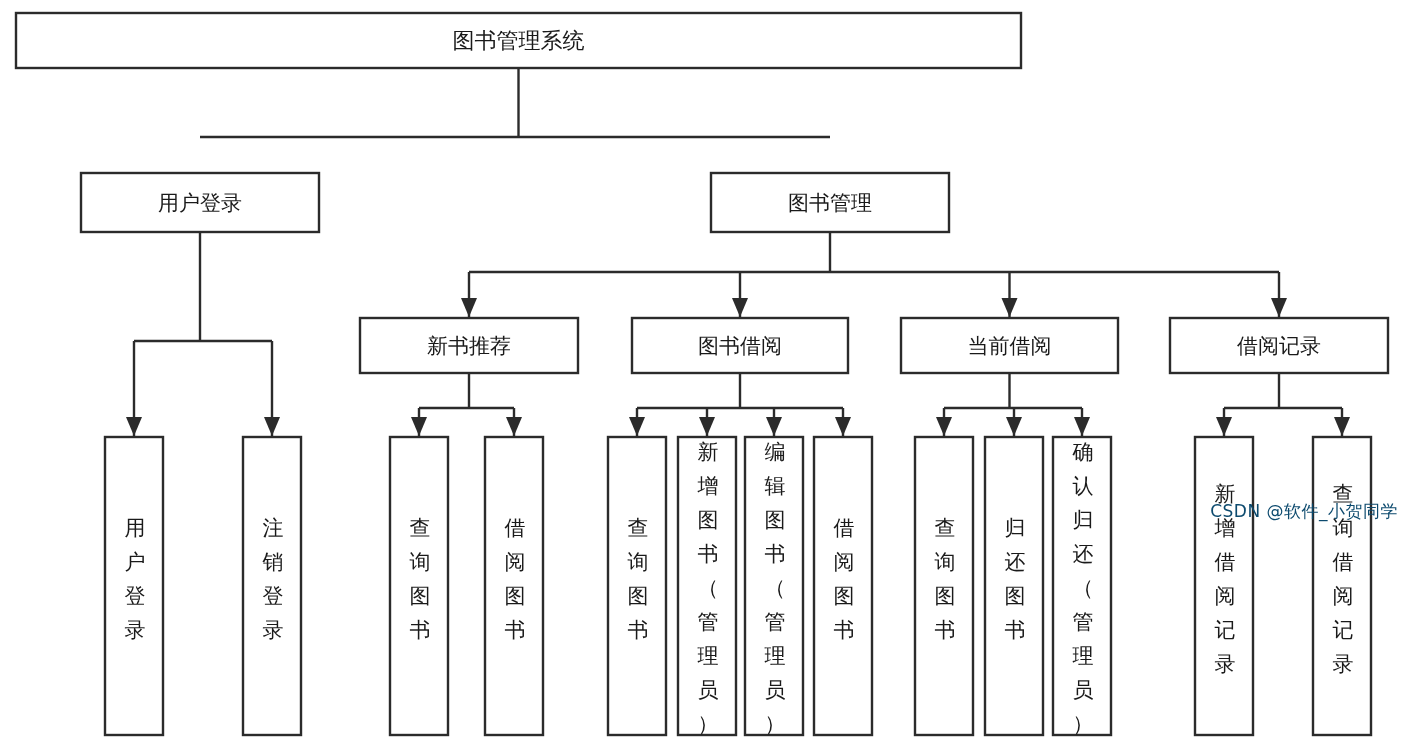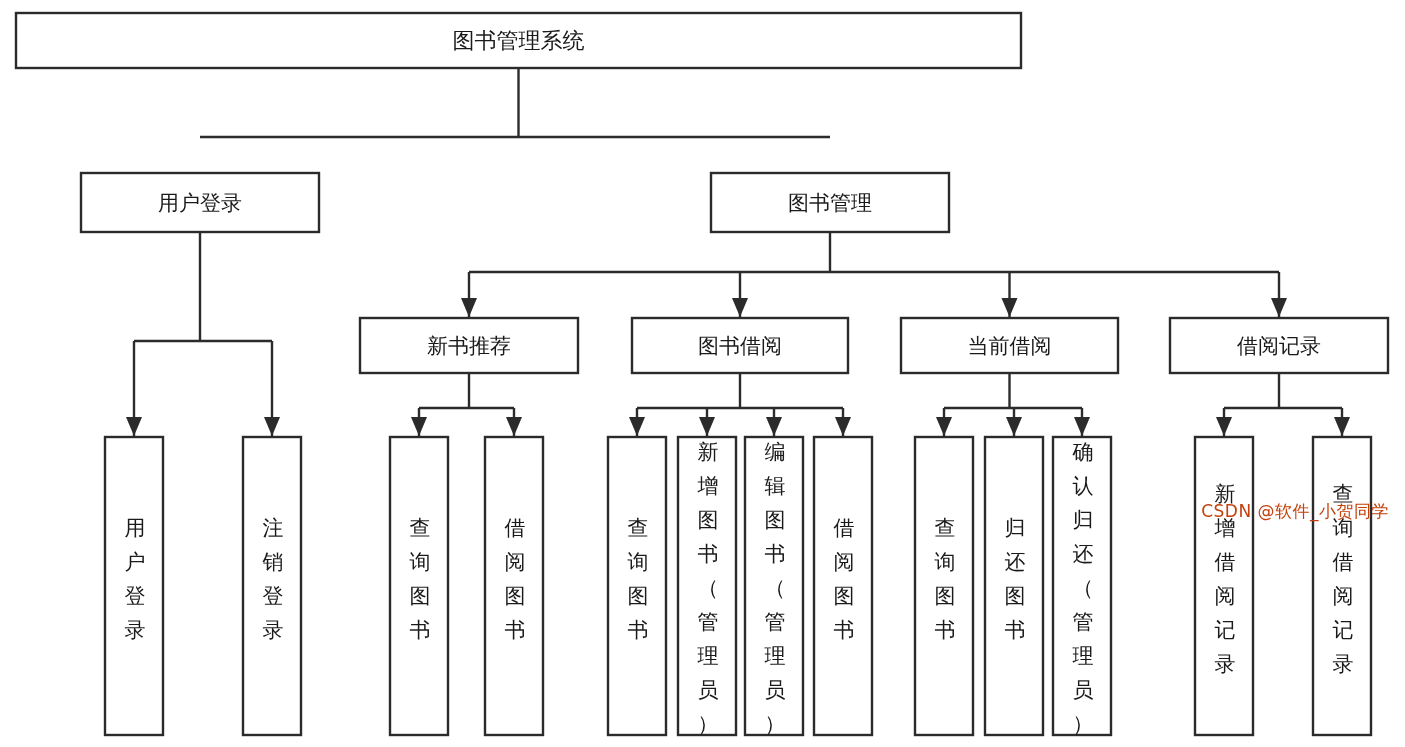--- a/index.html
+++ b/index.html
@@ -59,25 +59,25 @@
   }
   
   .vtext {
     font-family: "DejaVu Sans", "Liberation Sans", sans-serif;
     font-size: 21px;
     fill: #1a1a1a;
     text-anchor: middle;
   }
   .watermark {
     position: absolute;
-    right: 16px;
+    right: 7px;
     bottom: 4px;
     font-family: "DejaVu Sans", "Liberation Sans", sans-serif;
     font-size: 17px;
-    color: #c2410c;
+    color: #0c4a6e;
     letter-spacing: 0.5px;
     white-space: nowrap;
     user-select: none;
   }
 </style>
 </head>
 <body>
 
 <div id="diagram-root">
   <svg id="flow" viewBox="0 0 1405 747" xmlns="http://www.w3.org/2000/svg">

